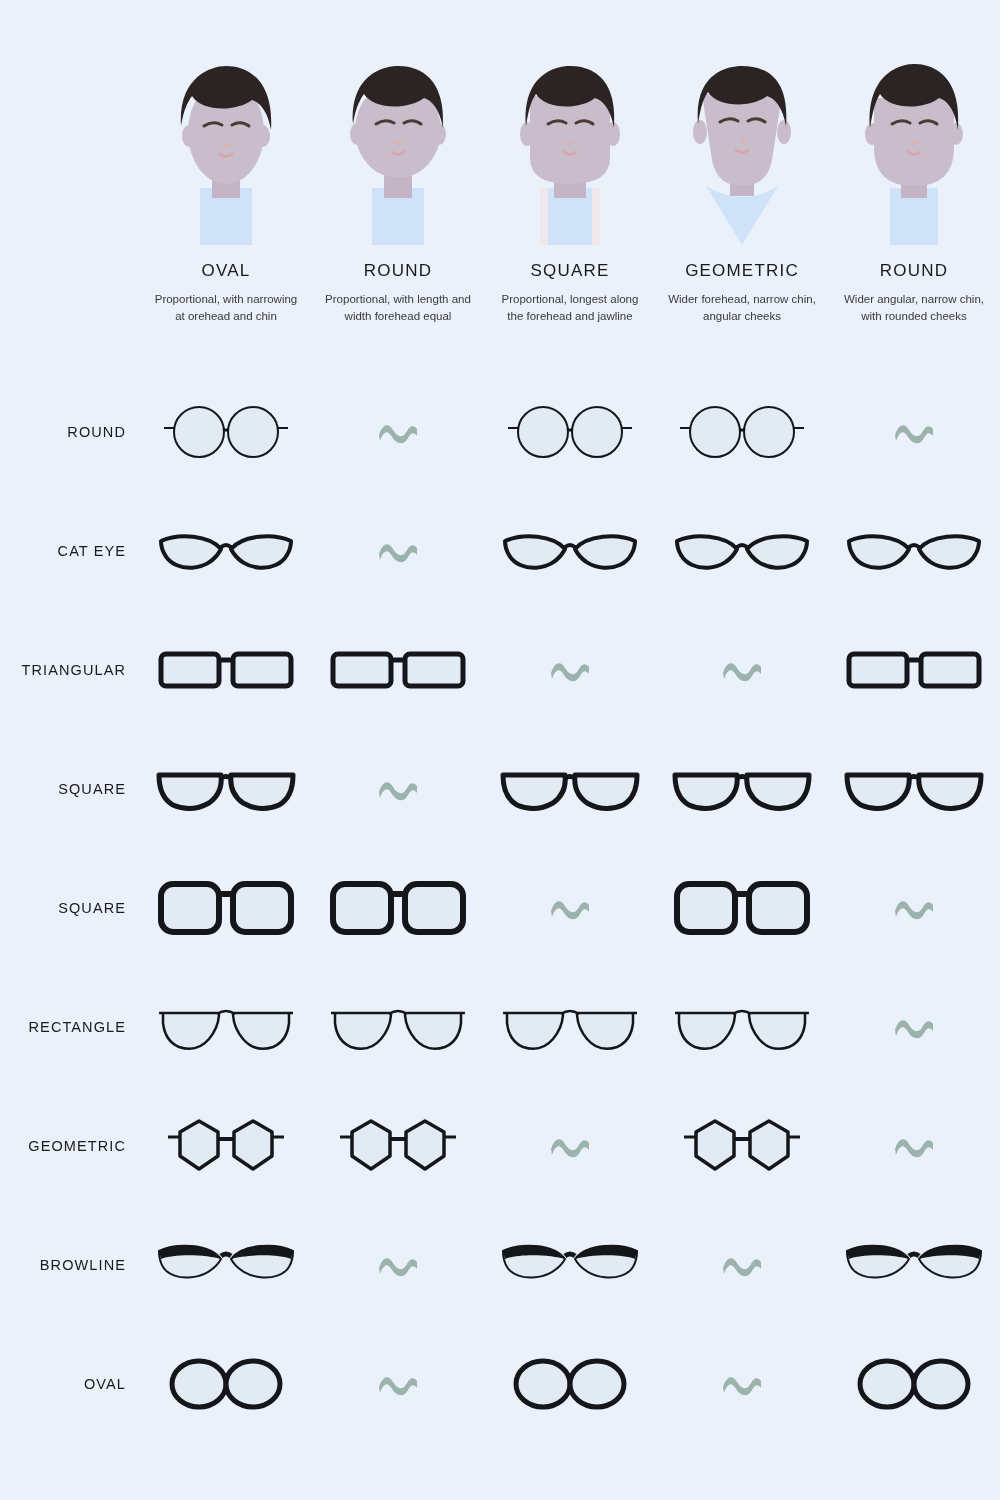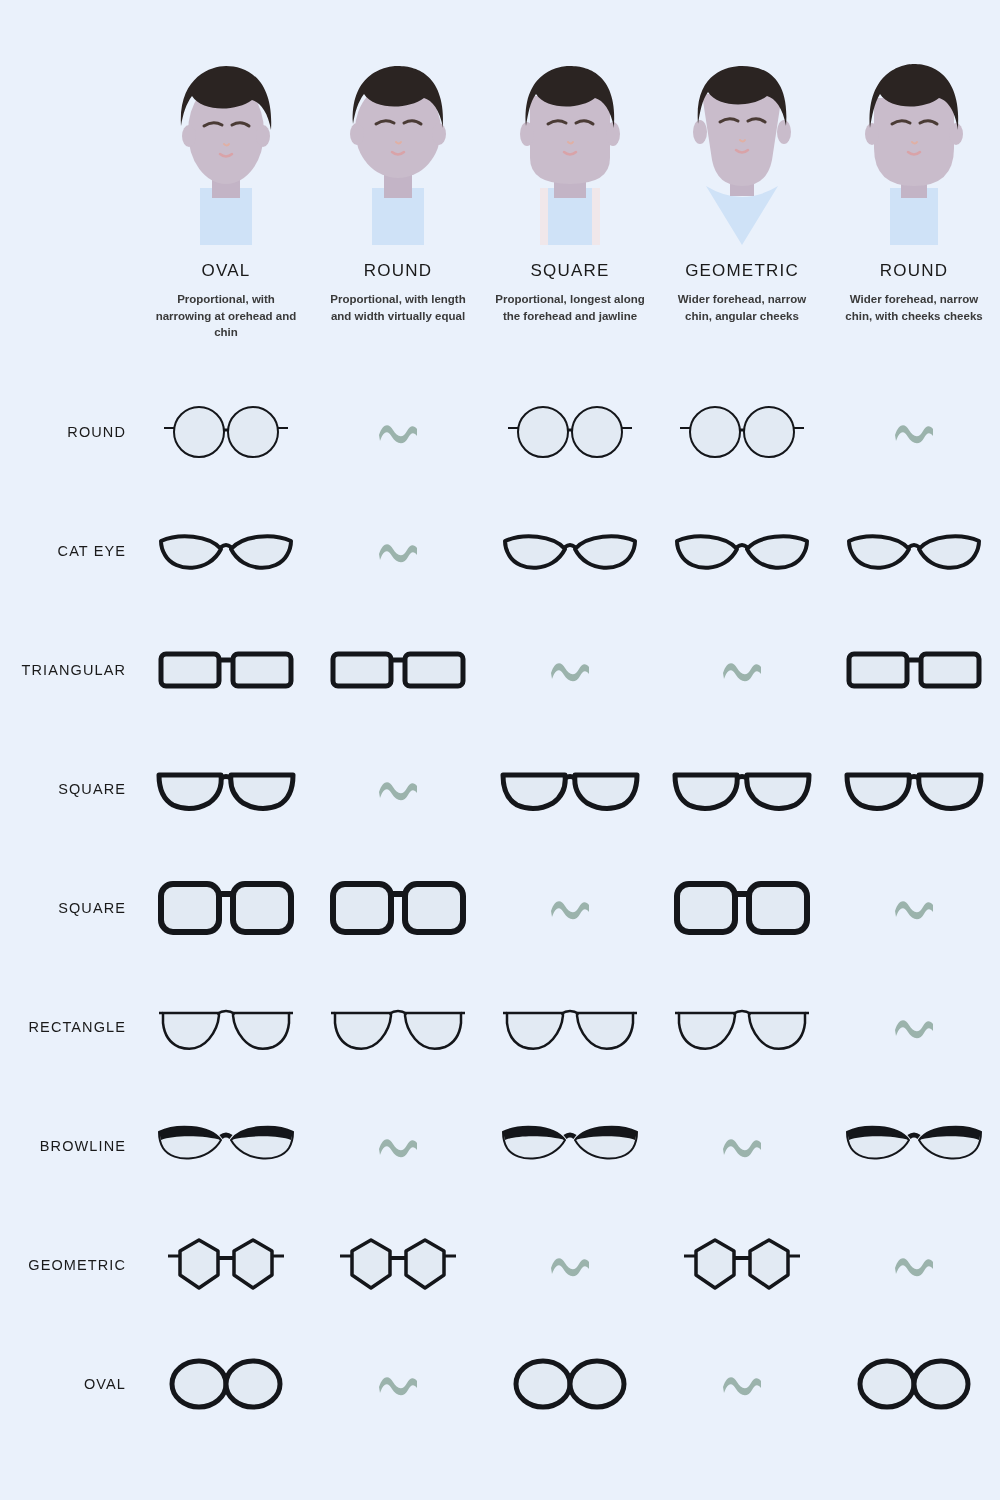--- a/index.html
+++ b/index.html
@@ -23,21 +23,21 @@
     flex:1 1 0;display:flex;flex-direction:column;align-items:center;
     padding-top:60px;
   }
   .face-wrap{width:140px;height:185px;position:relative;}
   .face-title{
     margin-top:16px;font-size:17px;letter-spacing:1.2px;font-weight:400;
     color:#1a1a1a;
   }
   .face-desc{
     margin-top:10px;font-size:11.5px;line-height:1.45;text-align:center;
-    color:#3a3a3a;width:150px;font-weight:bold;
+    color:#3a3a3a;width:150px;
   }
 
   
   .grid{position:absolute;top:372px;left:0;width:1000px;}
   .row{display:flex;align-items:center;height:119px;}
   .row-label{
     width:140px;flex:0 0 140px;
     font-size:14.5px;letter-spacing:1.1px;text-align:right;
     padding-right:14px;box-sizing:border-box;color:#1a1a1a;
   }
@@ -85,21 +85,21 @@
             <ellipse cx="29" cy="74" rx="7" ry="11" fill="#c9bccb"></ellipse>
             <ellipse cx="111" cy="74" rx="7" ry="11" fill="#c9bccb"></ellipse>
             <path d="M25 64 C22 16 54 6 70 6 C90 6 118 16 115 68 C112 50 104 40 96 38 C80 50 46 50 36 34 C30 42 27 52 25 64 Z" fill="#2b2422"></path>
             <path d="M48 64 q9 -6 18 -1" stroke="#4a3b35" stroke-width="3" fill="none" stroke-linecap="round"></path>
             <path d="M76 63 q9 -5 17 1" stroke="#4a3b35" stroke-width="3" fill="none" stroke-linecap="round"></path>
             <path d="M64 92 q6 5 12 0" stroke="#d9a3a8" stroke-width="2.5" fill="none" stroke-linecap="round"></path>
             <path d="M68 82 q3 3 5 0" stroke="#e0b0a4" stroke-width="2" fill="none" stroke-linecap="round"></path>
           </svg>
         </div>
         <div class="face-title">ROUND</div>
-        <div class="face-desc">Proportional, with length and width virtually equal</div>
+        <div class="face-desc">Proportional, with length and width forehead equal</div>
       </div>
 
       <div class="head-cell">
         <div class="face-wrap">
           <svg viewBox="0 0 140 185" width="140" height="185">
             <rect x="40" y="128" width="60" height="57" fill="#f0e7ea"></rect>
             <rect x="48" y="128" width="44" height="57" fill="#cfe2f7"></rect>
             <path d="M54 106 h32 v32 h-32 z" fill="#c3b4c6"></path>
             <path d="M30 36 h80 v62 q0 26 -40 26 q-40 0 -40 -26 z" fill="#c9bccb"></path>
             <ellipse cx="27" cy="74" rx="7" ry="12" fill="#c9bccb"></ellipse>
@@ -143,21 +143,21 @@
             <ellipse cx="28" cy="74" rx="7" ry="11" fill="#c9bccb"></ellipse>
             <ellipse cx="112" cy="74" rx="7" ry="11" fill="#c9bccb"></ellipse>
             <path d="M26 68 C22 16 54 4 70 4 C90 4 118 16 114 70 C111 50 103 40 95 38 C80 50 46 50 36 34 C30 44 28 56 26 68 Z" fill="#2b2422"></path>
             <path d="M48 64 q9 -6 18 -1" stroke="#4a3b35" stroke-width="3" fill="none" stroke-linecap="round"></path>
             <path d="M76 63 q9 -5 17 1" stroke="#4a3b35" stroke-width="3" fill="none" stroke-linecap="round"></path>
             <path d="M64 92 q6 5 12 0" stroke="#d9a3a8" stroke-width="2.5" fill="none" stroke-linecap="round"></path>
             <path d="M68 82 q3 3 5 0" stroke="#e0b0a4" stroke-width="2" fill="none" stroke-linecap="round"></path>
           </svg>
         </div>
         <div class="face-title">ROUND</div>
-        <div class="face-desc">Wider forehead, narrow chin, with cheeks cheeks</div>
+        <div class="face-desc">Wider angular, narrow chin, with rounded cheeks</div>
       </div>
 
     </div>
   </div>
 
   <div class="grid" id="grid">
       <div class="row">
         <div class="row-label">ROUND</div>
         <div class="cells">
           <div class="cell">
@@ -427,20 +427,69 @@
               </svg>
             </span>
           </div>
           <div class="cell">
             <span>
               <svg class="glyph" viewBox="0 0 150 80" width="150" height="80">
                 <path d="M12 26 h56 q0 14 -10 26 q-12 14 -30 8 q-14 -6 -16 -24 Z" fill="#e2eaf3" stroke="#14161a" stroke-width="2.5" stroke-linejoin="round"></path>
                 <path d="M138 26 h-56 q0 14 10 26 q12 14 30 8 q14 -6 16 -24 Z" fill="#e2eaf3" stroke="#14161a" stroke-width="2.5" stroke-linejoin="round"></path>
                 <path d="M66 27 q9 -6 18 0" stroke="#14161a" stroke-width="2.5" fill="none"></path>
                 <path d="M12 26 h-4 M138 26 h4" stroke="#14161a" stroke-width="2.5"></path>
+              </svg>
+            </span>
+          </div>
+          <div class="cell">
+            <span>
+              <svg class="squiggle" viewBox="0 0 44 26" width="44" height="26">
+                <path d="M3 16 C7 4 13 4 17 11 C21 18 27 20 31 12 C34 6 38 6 41 10 L41 17 C38 13 35 13 32 19 C28 27 20 25 16 18 C12 11 8 11 4 22 Z" fill="#9bb3ac"></path>
+              </svg>
+            </span>
+          </div>
+        </div>
+      </div>
+      <div class="row">
+        <div class="row-label">GEOMETRIC</div>
+        <div class="cells">
+          <div class="cell">
+            <span>
+              <svg class="glyph" viewBox="0 0 150 80" width="150" height="80">
+                <path d="M48 15 L67 26 L67 50 L48 63 L29 50 L29 26 Z" fill="#e2eaf3" stroke="#14161a" stroke-width="3.5" stroke-linejoin="round"></path>
+                <path d="M102 15 L121 26 L121 50 L102 63 L83 50 L83 26 Z" fill="#e2eaf3" stroke="#14161a" stroke-width="3.5" stroke-linejoin="round"></path>
+                <path d="M67 33 h16" stroke="#14161a" stroke-width="4"></path>
+                <path d="M29 31 h-12 M121 31 h12" stroke="#14161a" stroke-width="3"></path>
+              </svg>
+            </span>
+          </div>
+          <div class="cell">
+            <span>
+              <svg class="glyph" viewBox="0 0 150 80" width="150" height="80">
+                <path d="M48 15 L67 26 L67 50 L48 63 L29 50 L29 26 Z" fill="#e2eaf3" stroke="#14161a" stroke-width="3.5" stroke-linejoin="round"></path>
+                <path d="M102 15 L121 26 L121 50 L102 63 L83 50 L83 26 Z" fill="#e2eaf3" stroke="#14161a" stroke-width="3.5" stroke-linejoin="round"></path>
+                <path d="M67 33 h16" stroke="#14161a" stroke-width="4"></path>
+                <path d="M29 31 h-12 M121 31 h12" stroke="#14161a" stroke-width="3"></path>
+              </svg>
+            </span>
+          </div>
+          <div class="cell">
+            <span>
+              <svg class="squiggle" viewBox="0 0 44 26" width="44" height="26">
+                <path d="M3 16 C7 4 13 4 17 11 C21 18 27 20 31 12 C34 6 38 6 41 10 L41 17 C38 13 35 13 32 19 C28 27 20 25 16 18 C12 11 8 11 4 22 Z" fill="#9bb3ac"></path>
+              </svg>
+            </span>
+          </div>
+          <div class="cell">
+            <span>
+              <svg class="glyph" viewBox="0 0 150 80" width="150" height="80">
+                <path d="M48 15 L67 26 L67 50 L48 63 L29 50 L29 26 Z" fill="#e2eaf3" stroke="#14161a" stroke-width="3.5" stroke-linejoin="round"></path>
+                <path d="M102 15 L121 26 L121 50 L102 63 L83 50 L83 26 Z" fill="#e2eaf3" stroke="#14161a" stroke-width="3.5" stroke-linejoin="round"></path>
+                <path d="M67 33 h16" stroke="#14161a" stroke-width="4"></path>
+                <path d="M29 31 h-12 M121 31 h12" stroke="#14161a" stroke-width="3"></path>
               </svg>
             </span>
           </div>
           <div class="cell">
             <span>
               <svg class="squiggle" viewBox="0 0 44 26" width="44" height="26">
                 <path d="M3 16 C7 4 13 4 17 11 C21 18 27 20 31 12 C34 6 38 6 41 10 L41 17 C38 13 35 13 32 19 C28 27 20 25 16 18 C12 11 8 11 4 22 Z" fill="#9bb3ac"></path>
               </svg>
             </span>
           </div>
@@ -492,69 +541,20 @@
                 <path d="M8 26 C24 18 58 18 70 34 C58 30 24 28 10 34 Z" fill="#14161a"></path>
                 <path d="M142 26 C126 18 92 18 80 34 C92 56 128 58 138 42 C141 37 142 31 142 26 Z" fill="#e2eaf3" stroke="#14161a" stroke-width="2"></path>
                 <path d="M142 26 C126 18 92 18 80 34 C92 30 126 28 140 34 Z" fill="#14161a"></path>
                 <path d="M70 31 q5 -4 10 0" stroke="#14161a" stroke-width="5" fill="none"></path>
               </svg>
             </span>
           </div>
         </div>
       </div>
       <div class="row">
-        <div class="row-label">GEOMETRIC</div>
-        <div class="cells">
-          <div class="cell">
-            <span>
-              <svg class="glyph" viewBox="0 0 150 80" width="150" height="80">
-                <path d="M48 15 L67 26 L67 50 L48 63 L29 50 L29 26 Z" fill="#e2eaf3" stroke="#14161a" stroke-width="3.5" stroke-linejoin="round"></path>
-                <path d="M102 15 L121 26 L121 50 L102 63 L83 50 L83 26 Z" fill="#e2eaf3" stroke="#14161a" stroke-width="3.5" stroke-linejoin="round"></path>
-                <path d="M67 33 h16" stroke="#14161a" stroke-width="4"></path>
-                <path d="M29 31 h-12 M121 31 h12" stroke="#14161a" stroke-width="3"></path>
-              </svg>
-            </span>
-          </div>
-          <div class="cell">
-            <span>
-              <svg class="glyph" viewBox="0 0 150 80" width="150" height="80">
-                <path d="M48 15 L67 26 L67 50 L48 63 L29 50 L29 26 Z" fill="#e2eaf3" stroke="#14161a" stroke-width="3.5" stroke-linejoin="round"></path>
-                <path d="M102 15 L121 26 L121 50 L102 63 L83 50 L83 26 Z" fill="#e2eaf3" stroke="#14161a" stroke-width="3.5" stroke-linejoin="round"></path>
-                <path d="M67 33 h16" stroke="#14161a" stroke-width="4"></path>
-                <path d="M29 31 h-12 M121 31 h12" stroke="#14161a" stroke-width="3"></path>
-              </svg>
-            </span>
-          </div>
-          <div class="cell">
-            <span>
-              <svg class="squiggle" viewBox="0 0 44 26" width="44" height="26">
-                <path d="M3 16 C7 4 13 4 17 11 C21 18 27 20 31 12 C34 6 38 6 41 10 L41 17 C38 13 35 13 32 19 C28 27 20 25 16 18 C12 11 8 11 4 22 Z" fill="#9bb3ac"></path>
-              </svg>
-            </span>
-          </div>
-          <div class="cell">
-            <span>
-              <svg class="glyph" viewBox="0 0 150 80" width="150" height="80">
-                <path d="M48 15 L67 26 L67 50 L48 63 L29 50 L29 26 Z" fill="#e2eaf3" stroke="#14161a" stroke-width="3.5" stroke-linejoin="round"></path>
-                <path d="M102 15 L121 26 L121 50 L102 63 L83 50 L83 26 Z" fill="#e2eaf3" stroke="#14161a" stroke-width="3.5" stroke-linejoin="round"></path>
-                <path d="M67 33 h16" stroke="#14161a" stroke-width="4"></path>
-                <path d="M29 31 h-12 M121 31 h12" stroke="#14161a" stroke-width="3"></path>
-              </svg>
-            </span>
-          </div>
-          <div class="cell">
-            <span>
-              <svg class="squiggle" viewBox="0 0 44 26" width="44" height="26">
-                <path d="M3 16 C7 4 13 4 17 11 C21 18 27 20 31 12 C34 6 38 6 41 10 L41 17 C38 13 35 13 32 19 C28 27 20 25 16 18 C12 11 8 11 4 22 Z" fill="#9bb3ac"></path>
-              </svg>
-            </span>
-          </div>
-        </div>
-      </div>
-      <div class="row">
         <div class="row-label">OVAL</div>
         <div class="cells">
           <div class="cell">
             <span>
               <svg class="glyph" viewBox="0 0 150 80" width="150" height="80">
                 <ellipse cx="48" cy="40" rx="27" ry="23" fill="#e2eaf3" stroke="#14161a" stroke-width="5"></ellipse>
                 <ellipse cx="102" cy="40" rx="27" ry="23" fill="#e2eaf3" stroke="#14161a" stroke-width="5"></ellipse>
                 <path d="M73 34 q2 -4 4 0" stroke="#14161a" stroke-width="5" fill="none"></path>
               </svg>
             </span>

